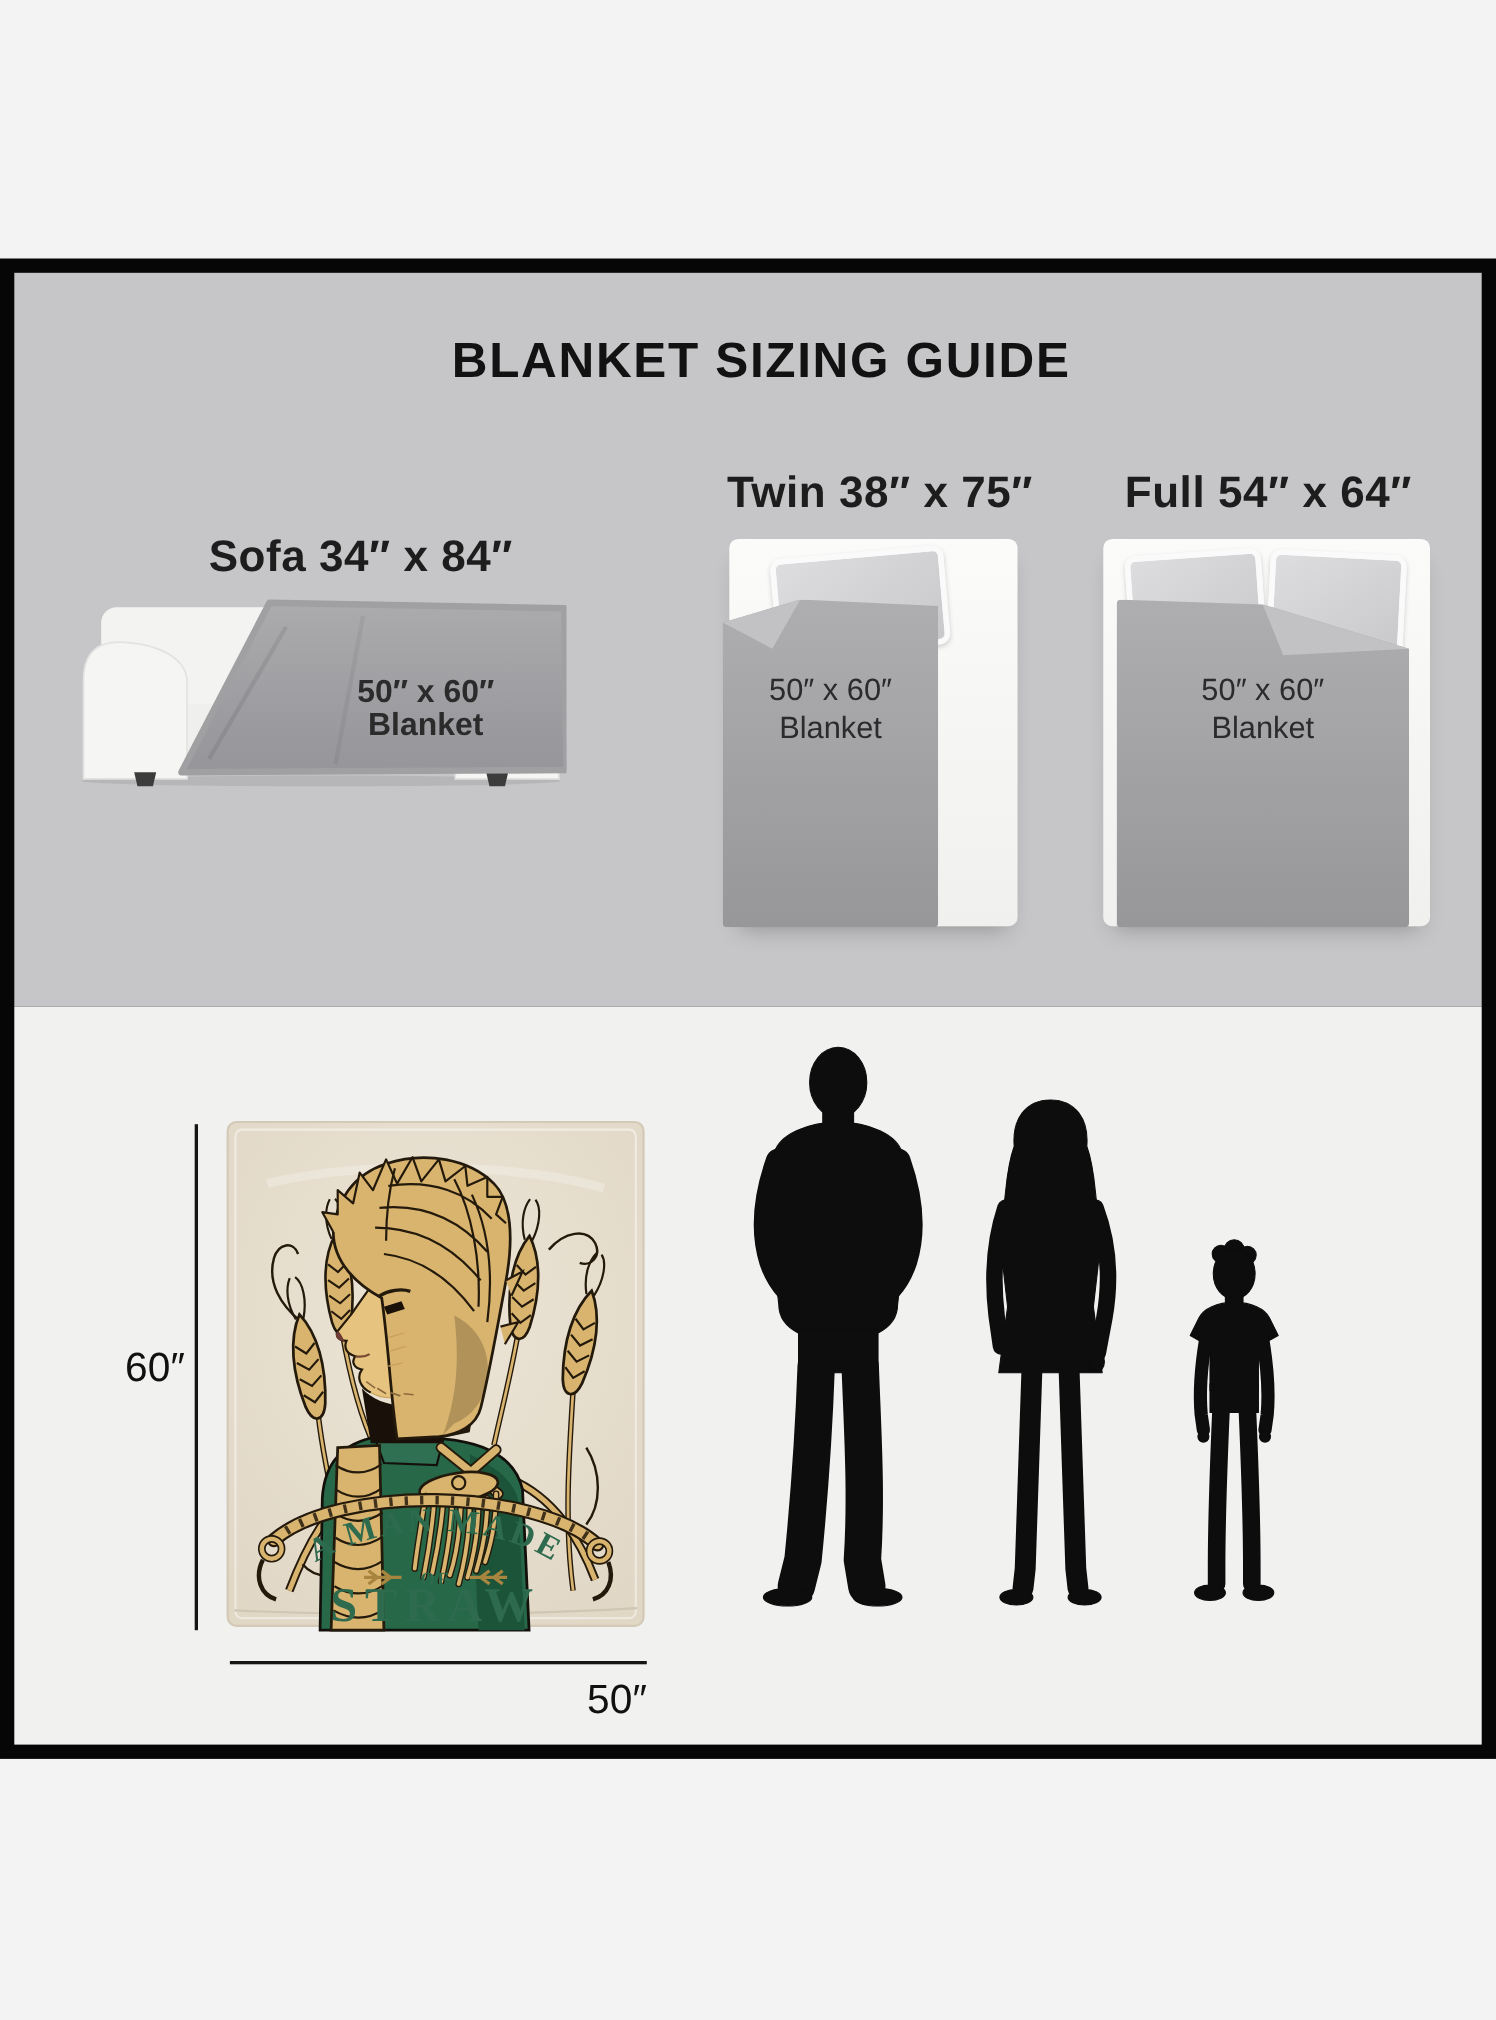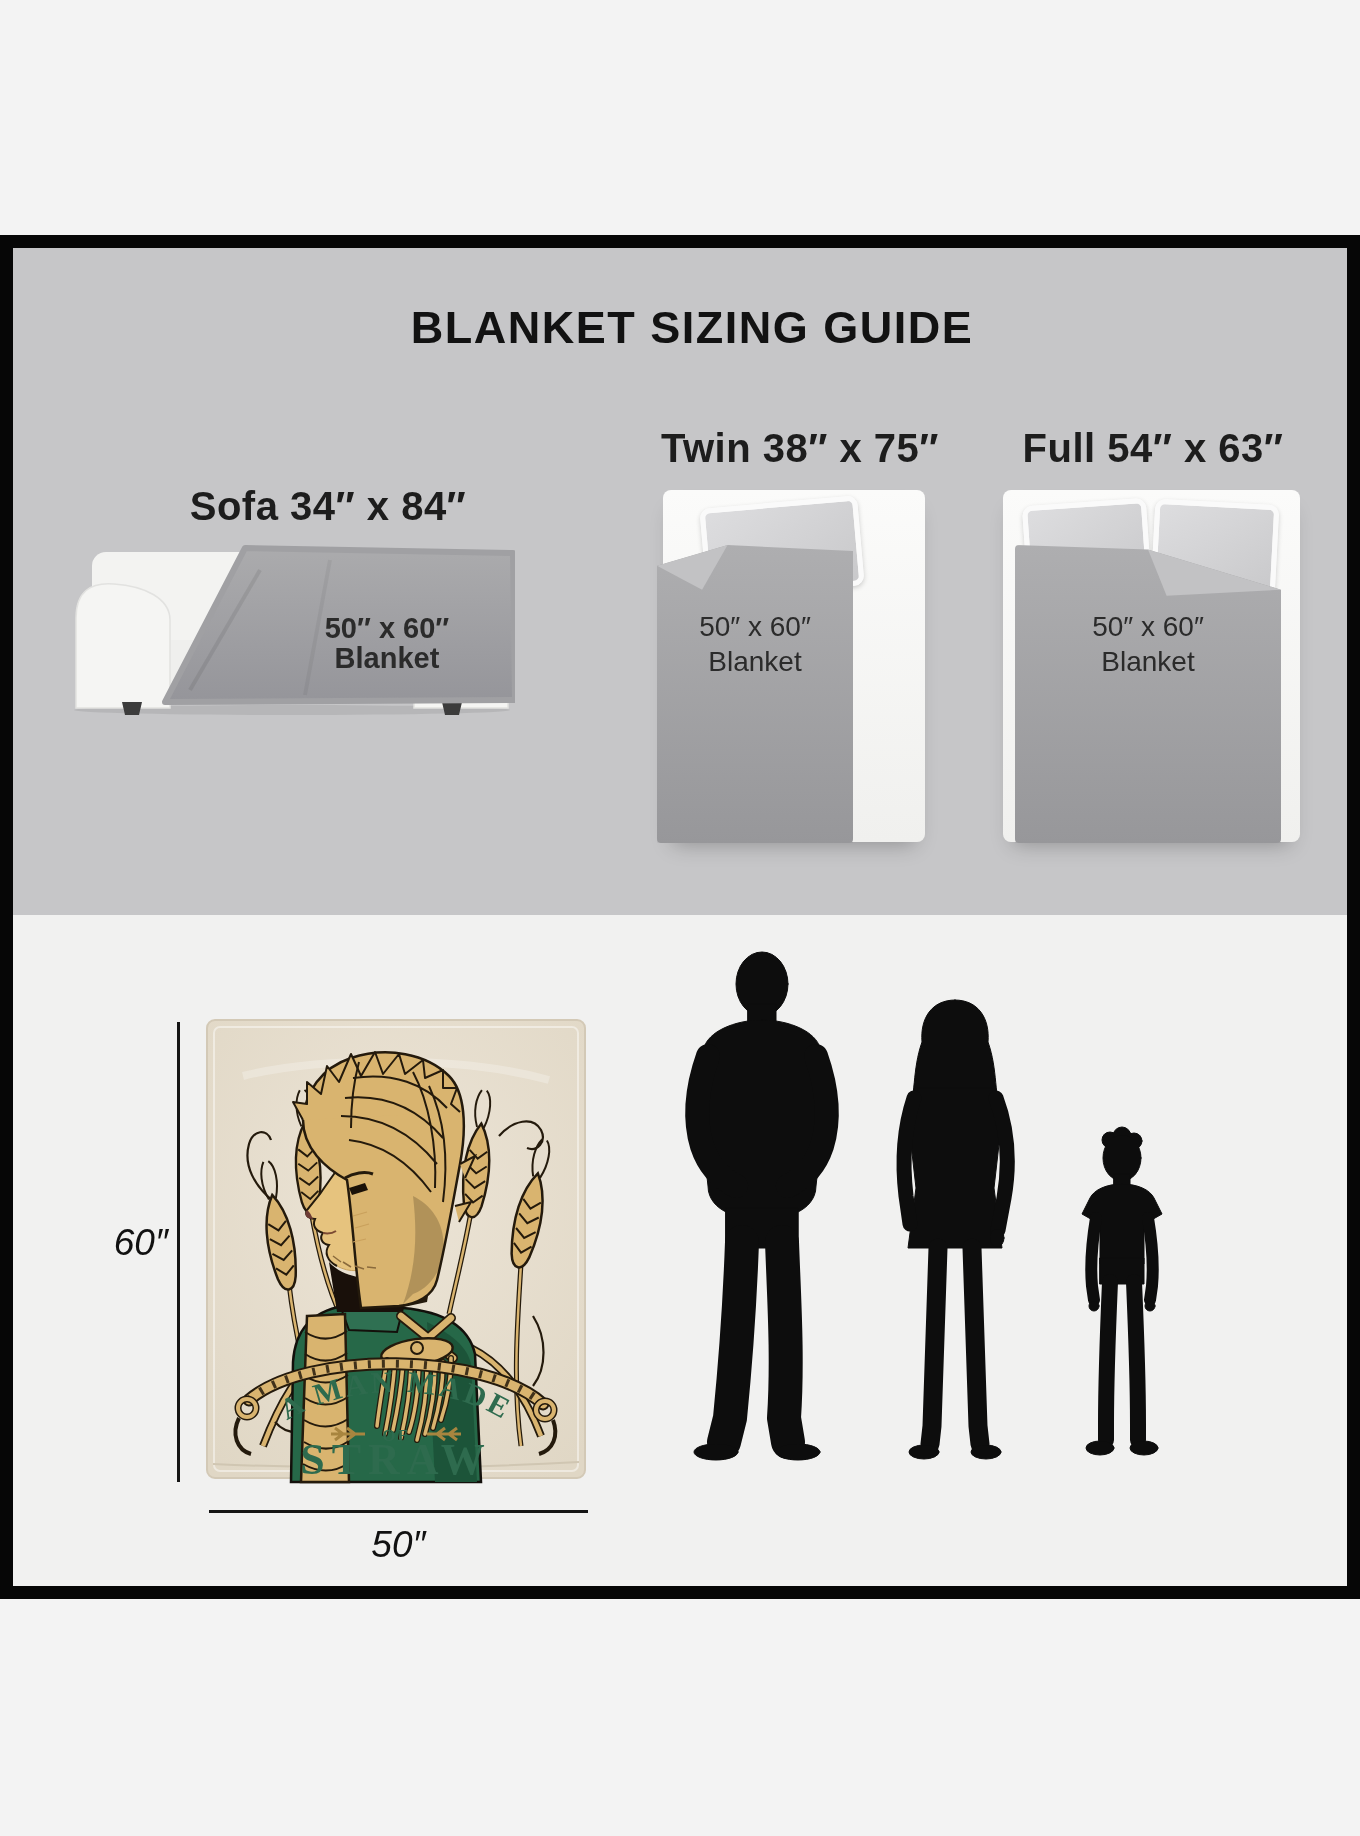--- a/index.html
+++ b/index.html
@@ -27,23 +27,23 @@
   .bed-blanket.full{clip-path:polygon(0 0,50% 1.5%,100% 15%,100% 100%,0 100%);}
   .fold{position:absolute;inset:0;background:#c2c2c4;}
   .fold.f-twin{clip-path:polygon(0 7%,36% 0,23% 15%);}
   .fold.f-full{clip-path:polygon(50% 1.5%,100% 15%,57% 17%);}
   .bb-text{position:absolute;left:0;top:64px;width:100%;text-align:center;font-size:28px;
            font-weight:500;color:#2b2b2b;line-height:1.25;}
   .sofa-blanket-text{font-size:29px;font-weight:600;fill:#2b2b2b;font-family:"Liberation Sans",sans-serif;}
   
   .measure-line-v{left:177px;top:1022px;width:3px;height:460px;background:#151515;}
   .measure-line-h{left:209px;top:1510px;width:379px;height:3px;background:#151515;}
-  .measure-label{font-size:37px;font-weight:500;color:#111;font-style:italic;}
+  .measure-label{font-size:37px;font-weight:500;color:#111;}
   #height-label{left:96px;top:1222px;width:72px;text-align:right;}
-  #width-label{left:209px;top:1524px;width:379px;text-align:center;}
+  #width-label{left:209px;top:1524px;width:379px;text-align:right;}
 </style>
 </head>
 <body>
 
 <div id="stage">
 
   <div class="abs" id="frame"></div>
   <div class="abs" id="panel-gray"></div>
   <div class="abs" id="panel-white"></div>
 
@@ -81,21 +81,21 @@
     <div class="pillow" style="left:40px;top:12px;width:148px;height:80px;transform:rotate(-5deg);"></div>
     <div class="bed-blanket twin" style="left:-6px;top:55px;width:196px;height:298px;">
       <div class="fold f-twin"></div>
       <div class="bb-text">
         <div>50″ x 60″</div>
         <div>Blanket</div>
       </div>
     </div>
   </div>
 
-  <div class="abs scene-label" style="left:1153px;top:426px;">Full 54″ x 63″</div>
+  <div class="abs scene-label" style="left:1153px;top:426px;">Full 54″ x 64″</div>
   <div class="bed" style="left:1003px;top:490px;width:297px;height:352px;">
     <div class="bed-base"></div>
     <div class="pillow" style="left:22px;top:12px;width:114px;height:84px;transform:rotate(-4deg);"></div>
     <div class="pillow" style="left:150px;top:12px;width:114px;height:84px;transform:rotate(3deg);"></div>
     <div class="bed-blanket full" style="left:12px;top:55px;width:266px;height:298px;">
       <div class="fold f-full"></div>
       <div class="bb-text">
         <div>50″ x 60″</div>
         <div>Blanket</div>
       </div>

